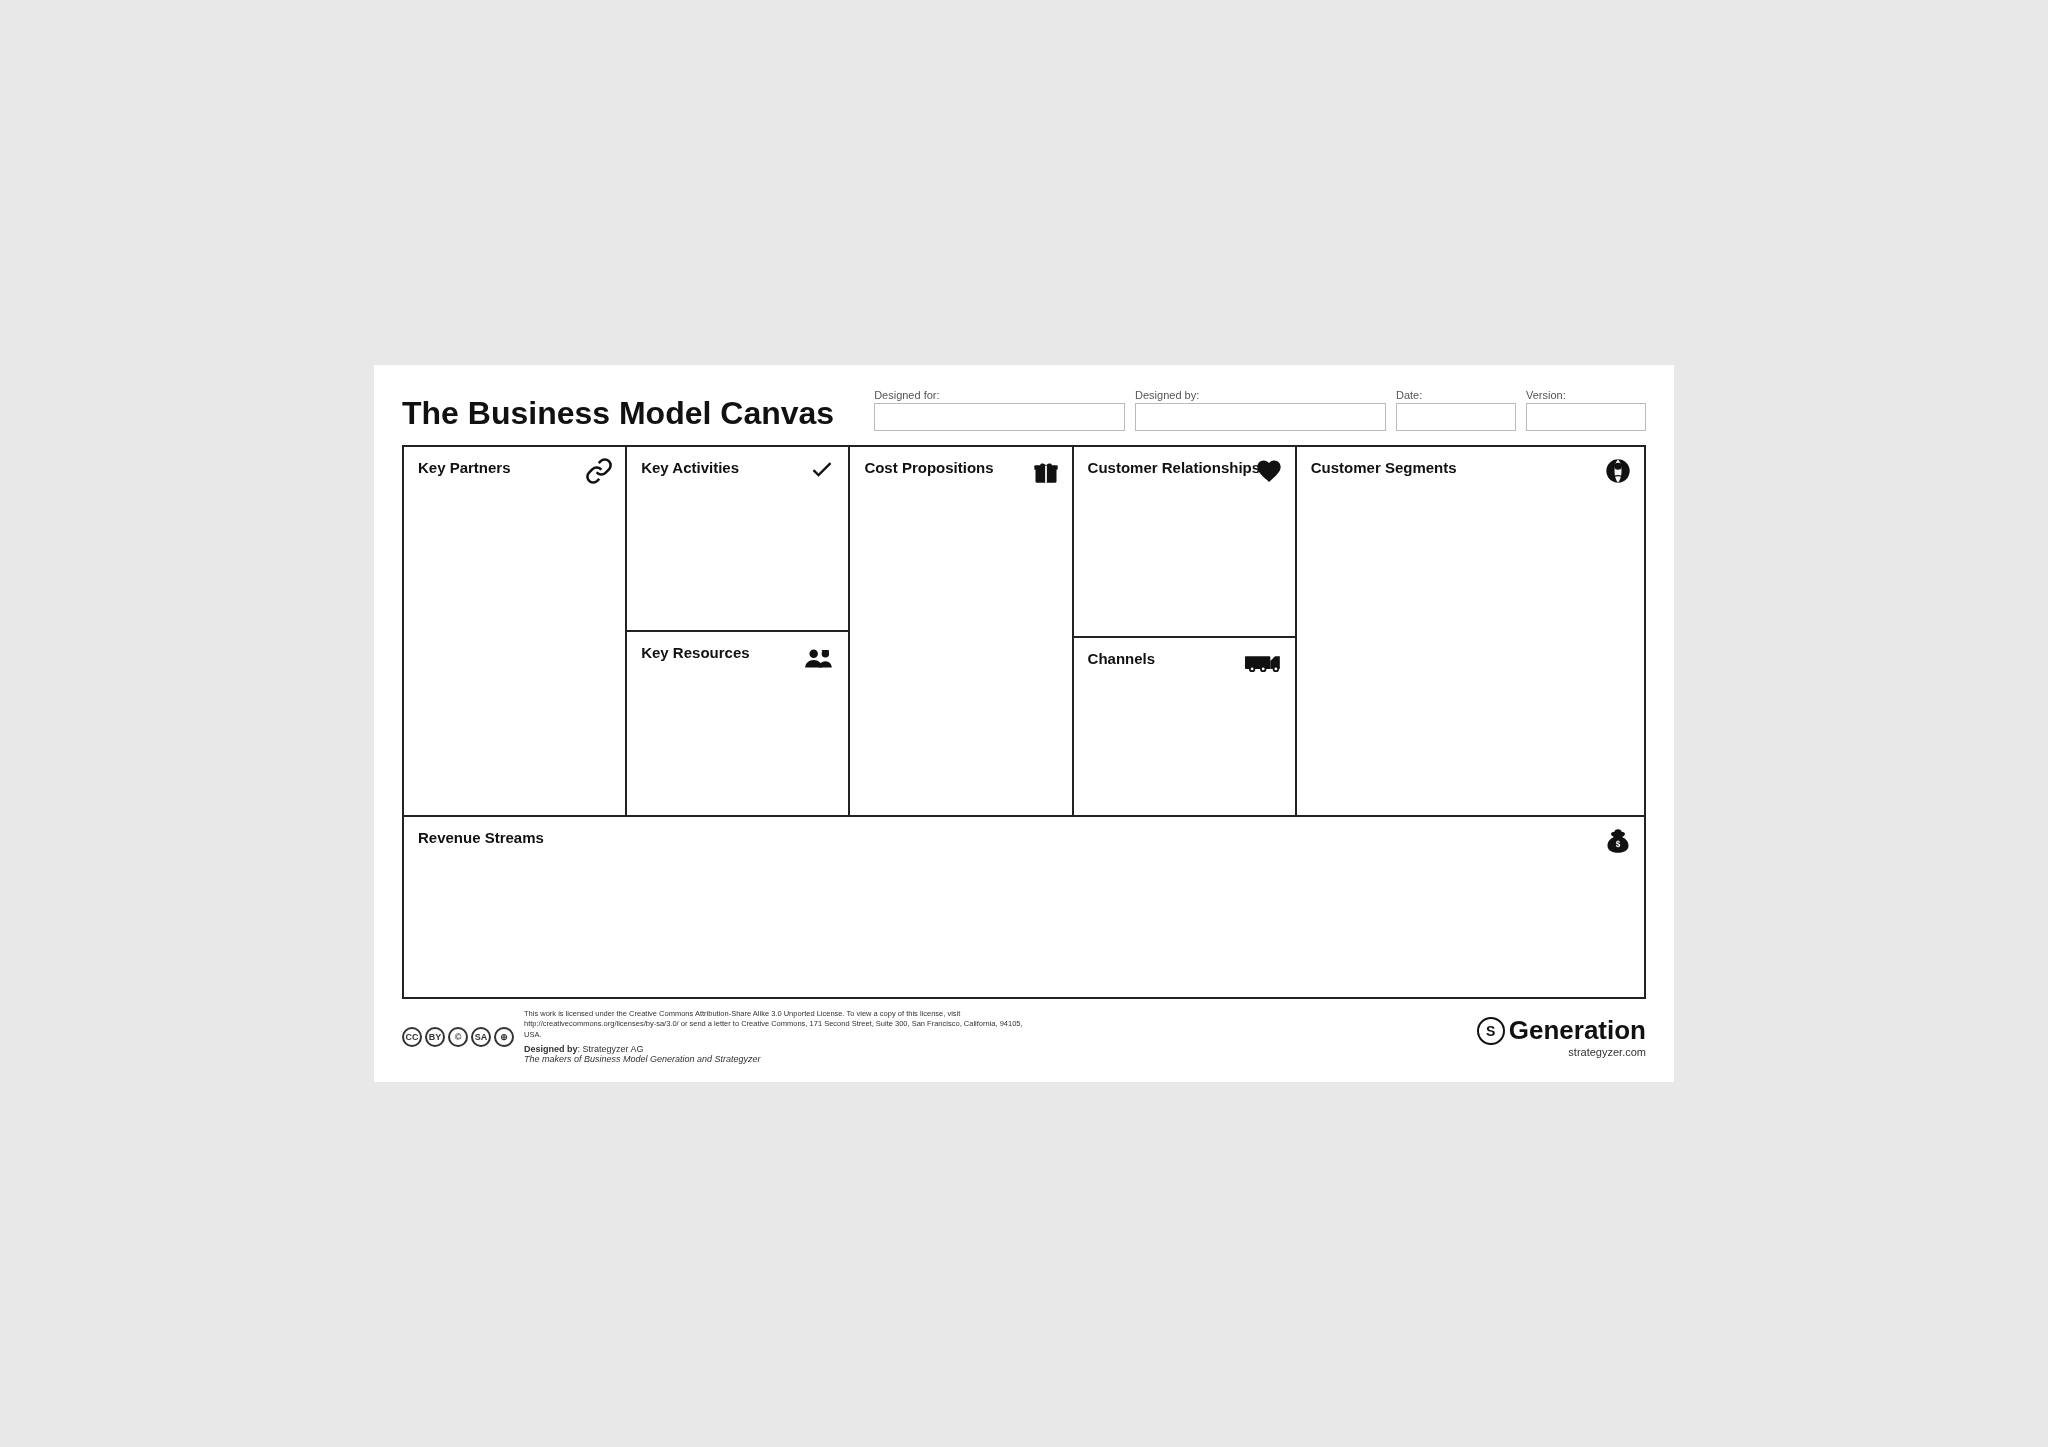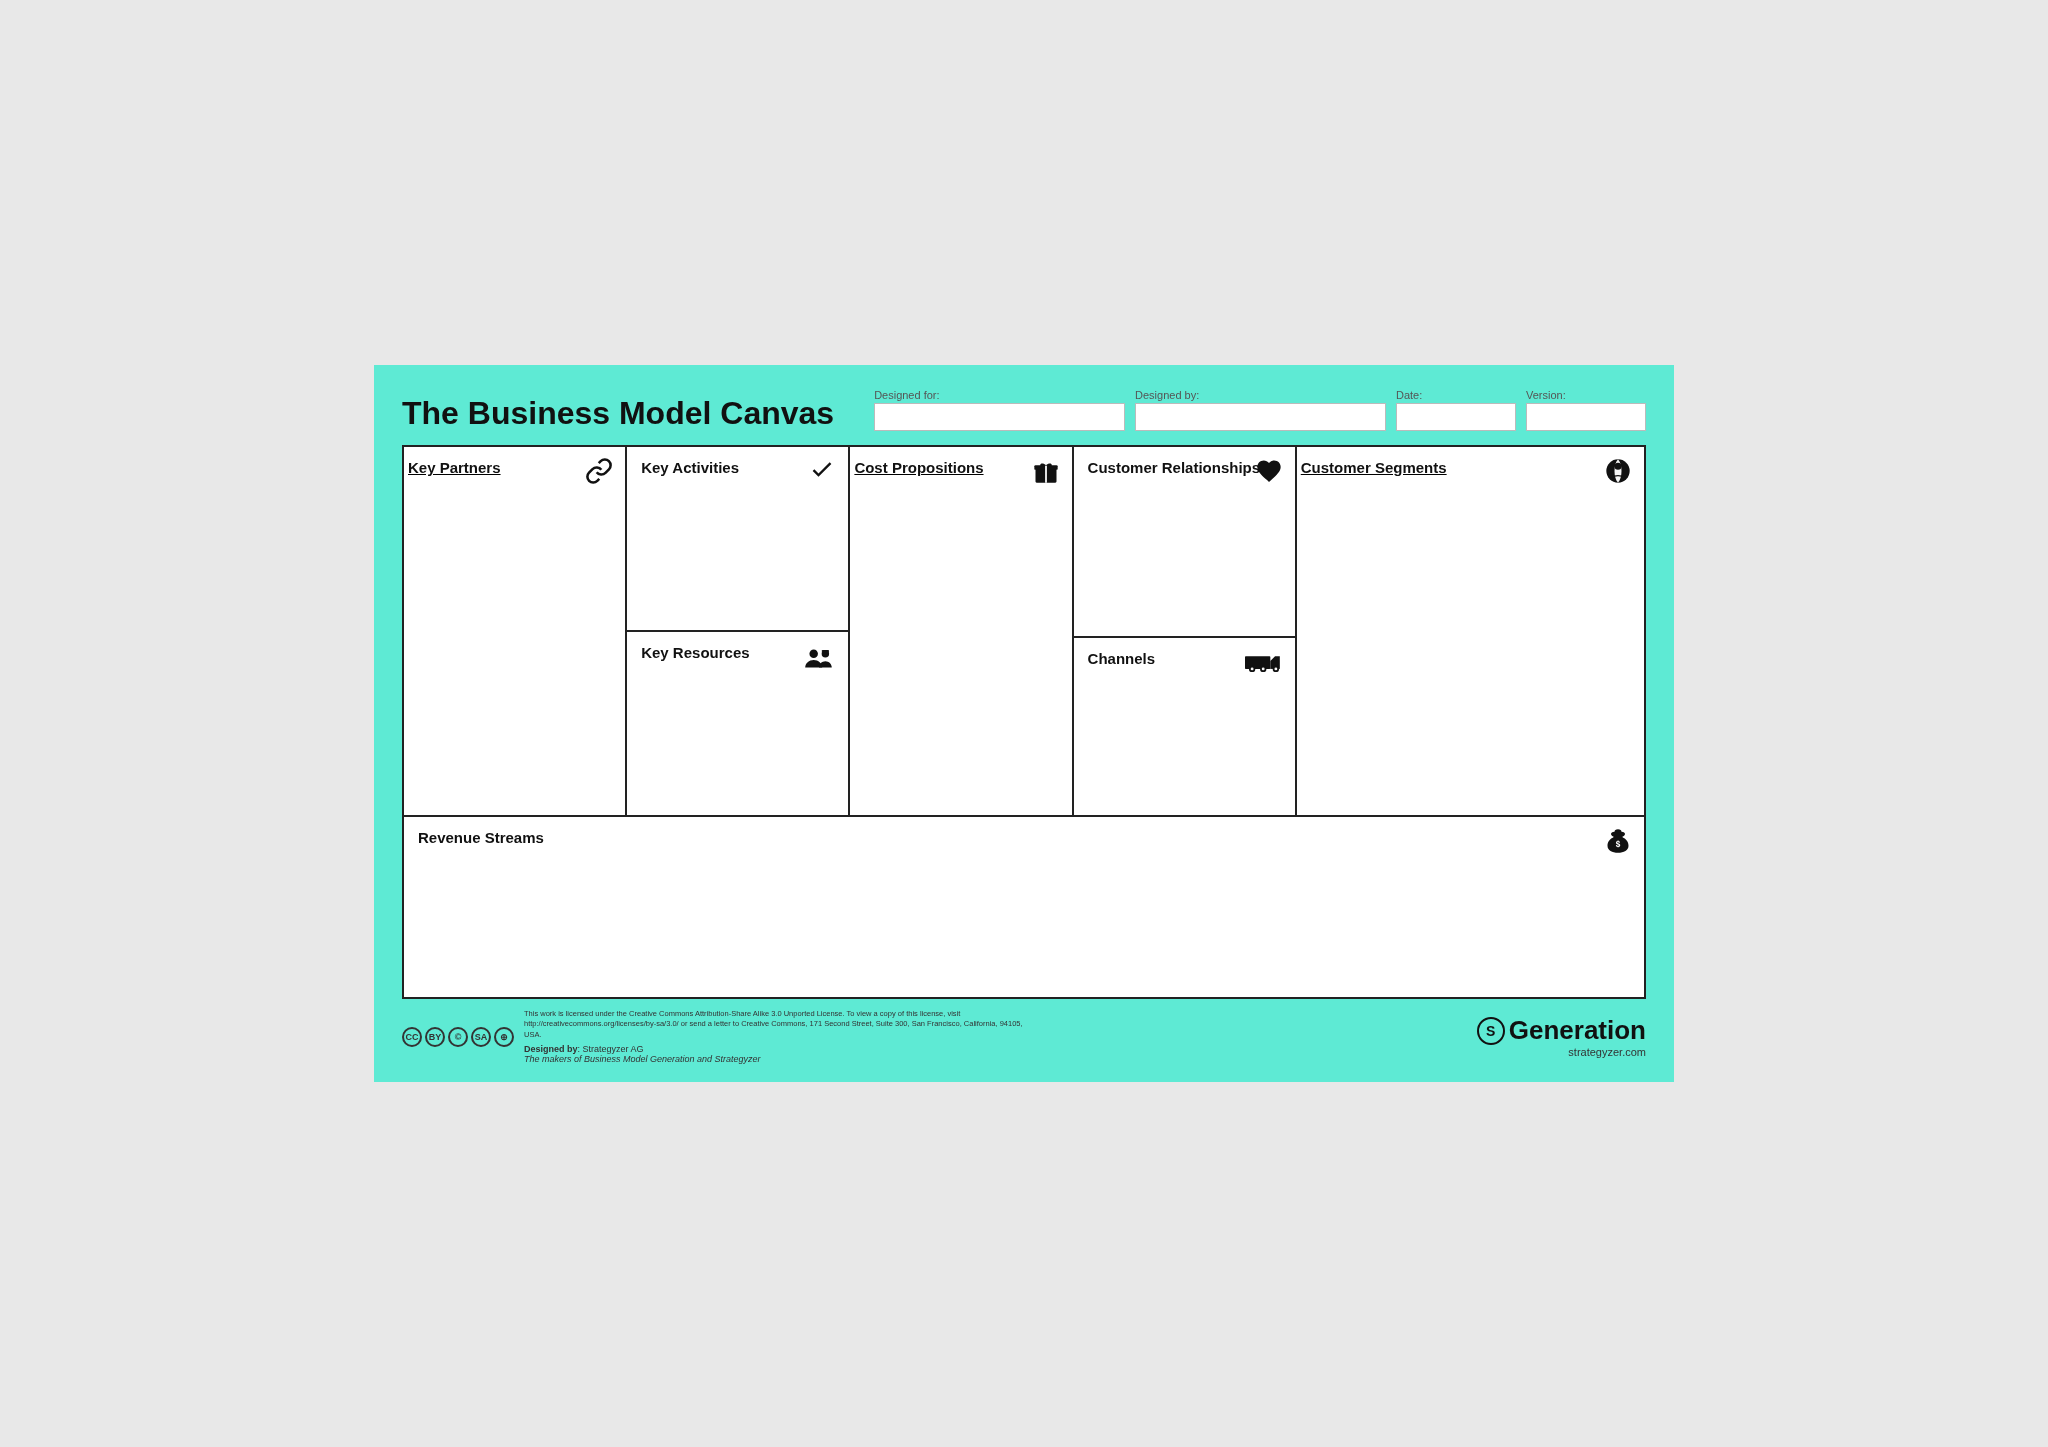--- a/index.html
+++ b/index.html
@@ -7,21 +7,21 @@
       background: #e8e8e8;
       font-family: Arial, Helvetica, sans-serif;
       display: flex;
       flex-direction: column;
       align-items: center;
       justify-content: center;
       min-height: 100vh;
       padding: 20px;
     }
     .page {
-      background: #5eead4;
+      background: #ffffff;
       width: 1300px;
       padding: 24px 28px 18px 28px;
     }
     .header {
       display: flex;
       align-items: flex-end;
       margin-bottom: 14px;
     }
     .title-block {
       flex: 0 0 auto;
@@ -92,24 +92,23 @@
     .col-cr-channels {
       flex: 0 0 18%;
       border-right: 2px solid #222;
       display: flex;
       flex-direction: column;
     }
     .col-customer-segments {
       flex: 1;
     }
     .cell {
-      padding: 12px 14px 8px 4px;
+      padding: 12px 14px 8px 14px;
       position: relative;
       height: 100%;
-      text-decoration: underline;
     }
     .cell-half-top {
       padding: 12px 14px 8px 14px;
       border-bottom: 2px solid #222;
       flex: 1;
       position: relative;
     }
     .cell-half-bottom {
       padding: 12px 14px 8px 14px;
       flex: 1;

